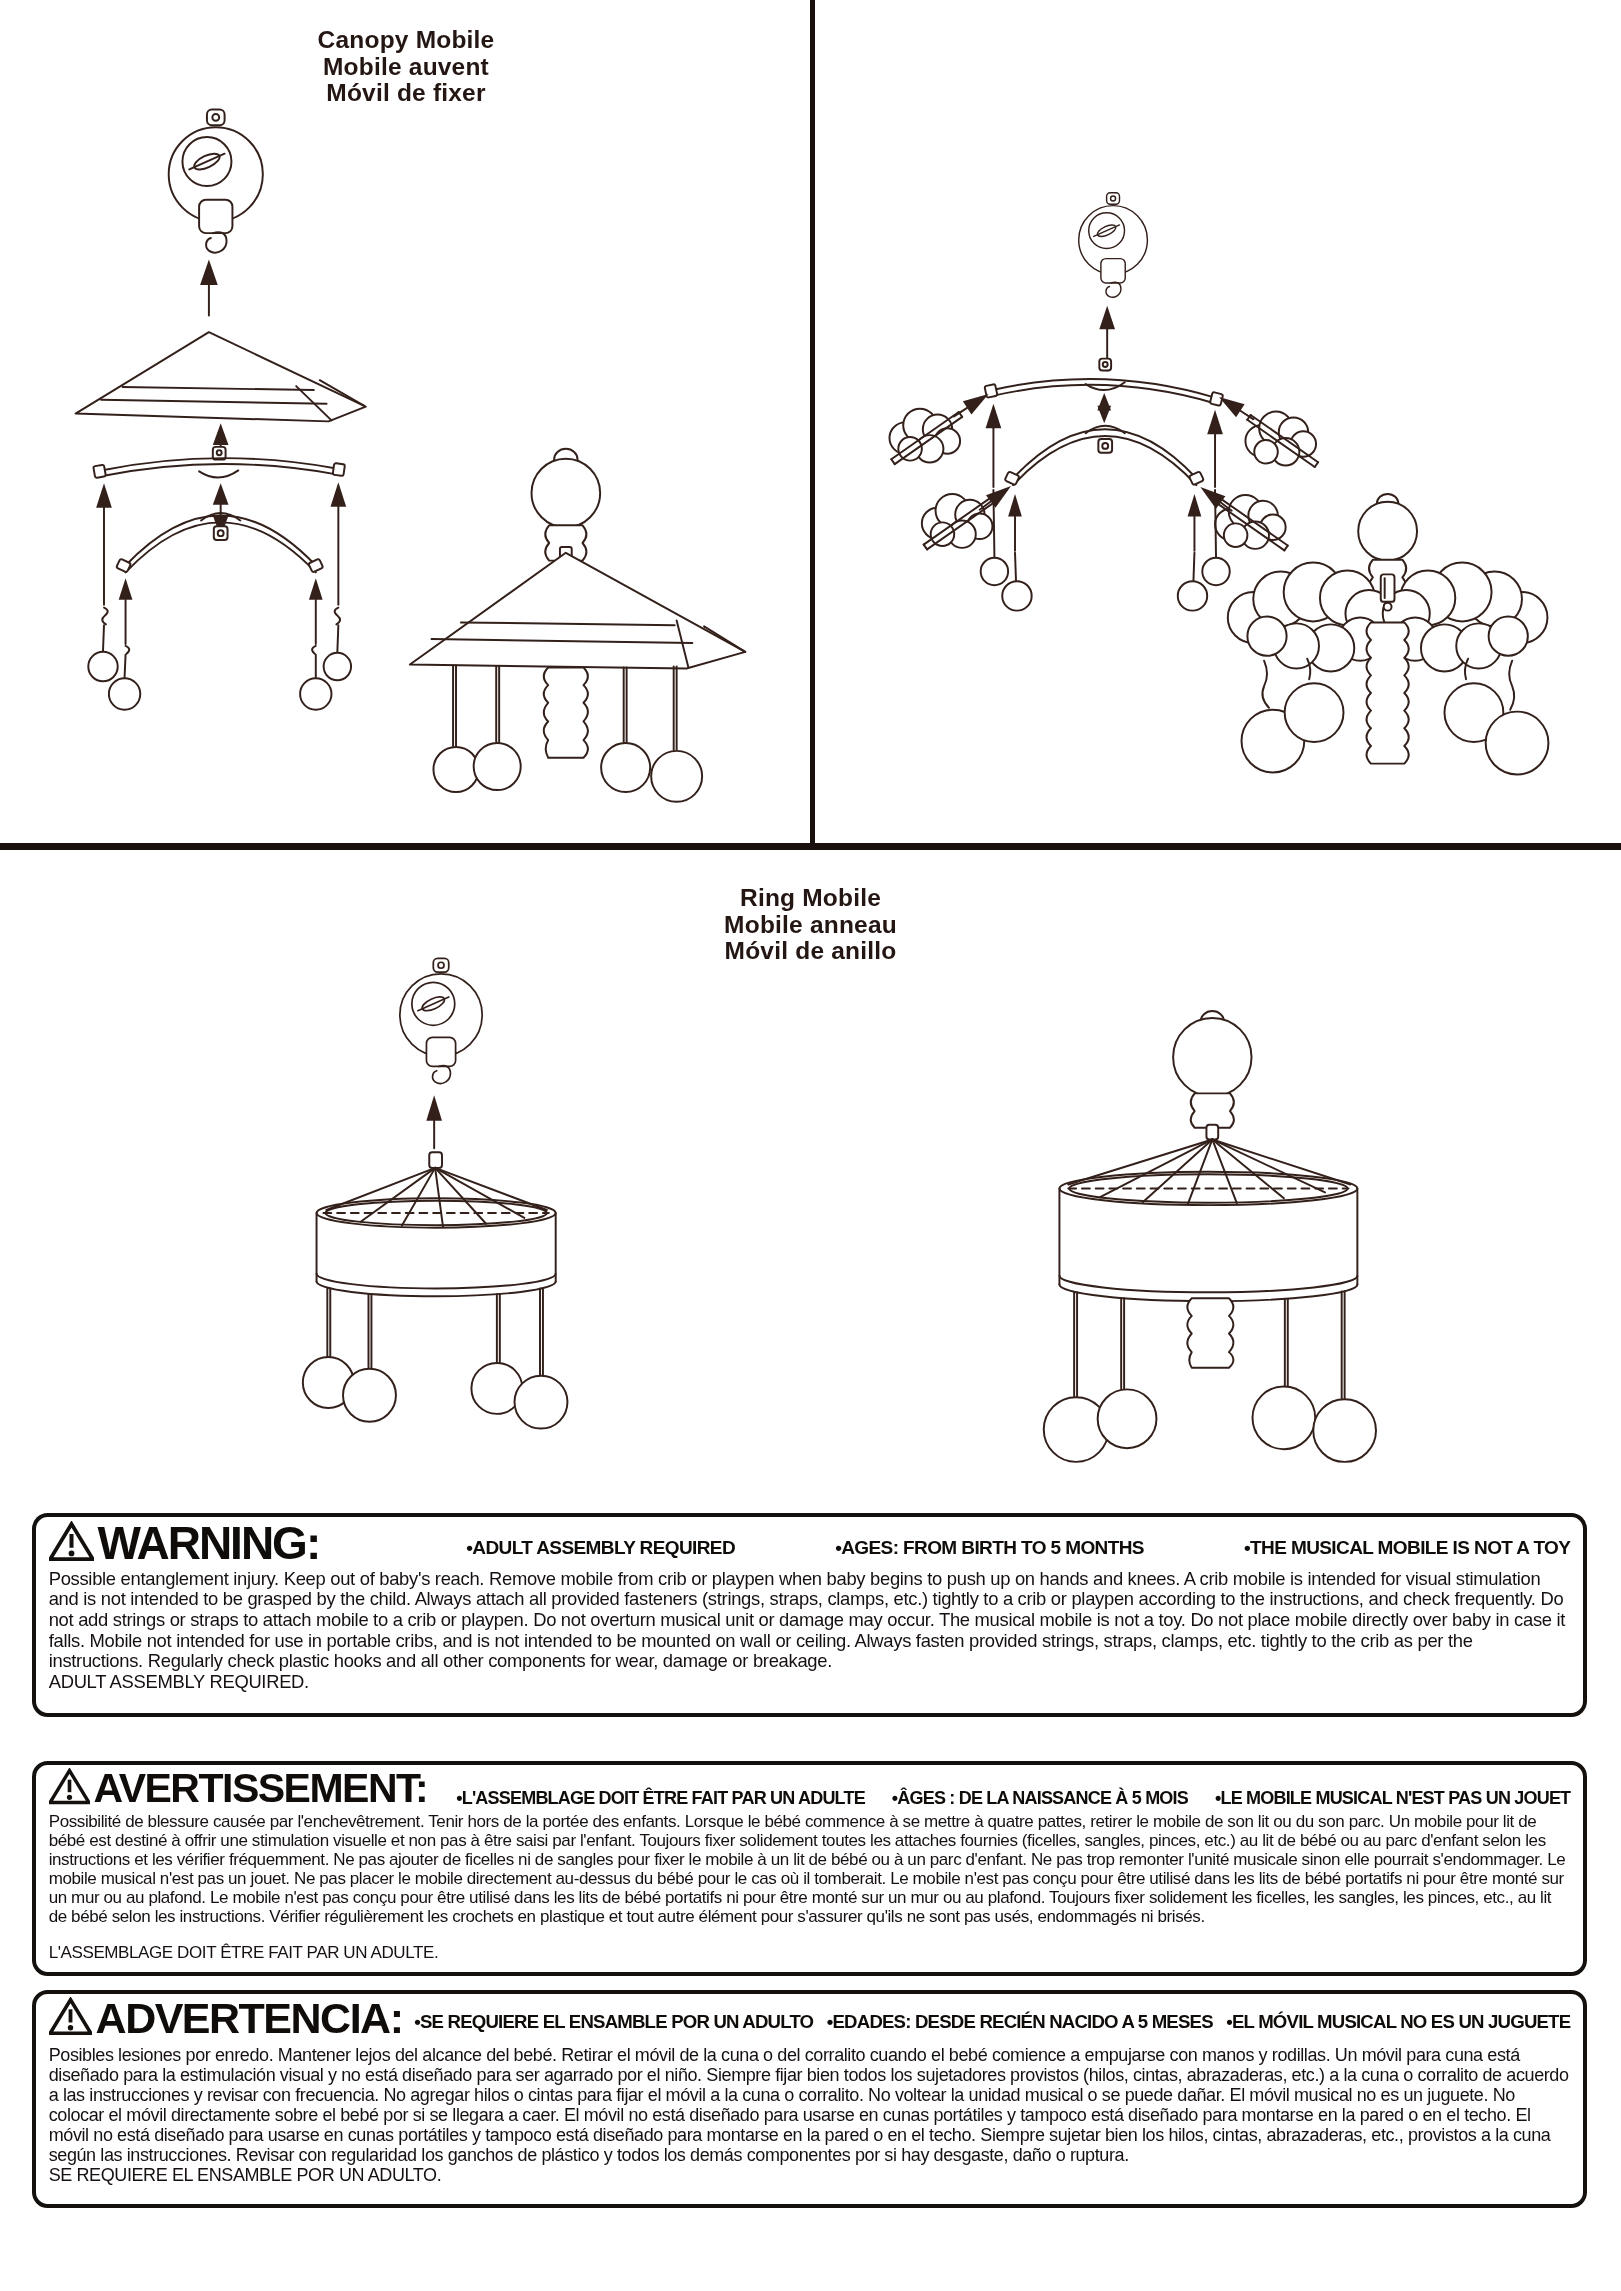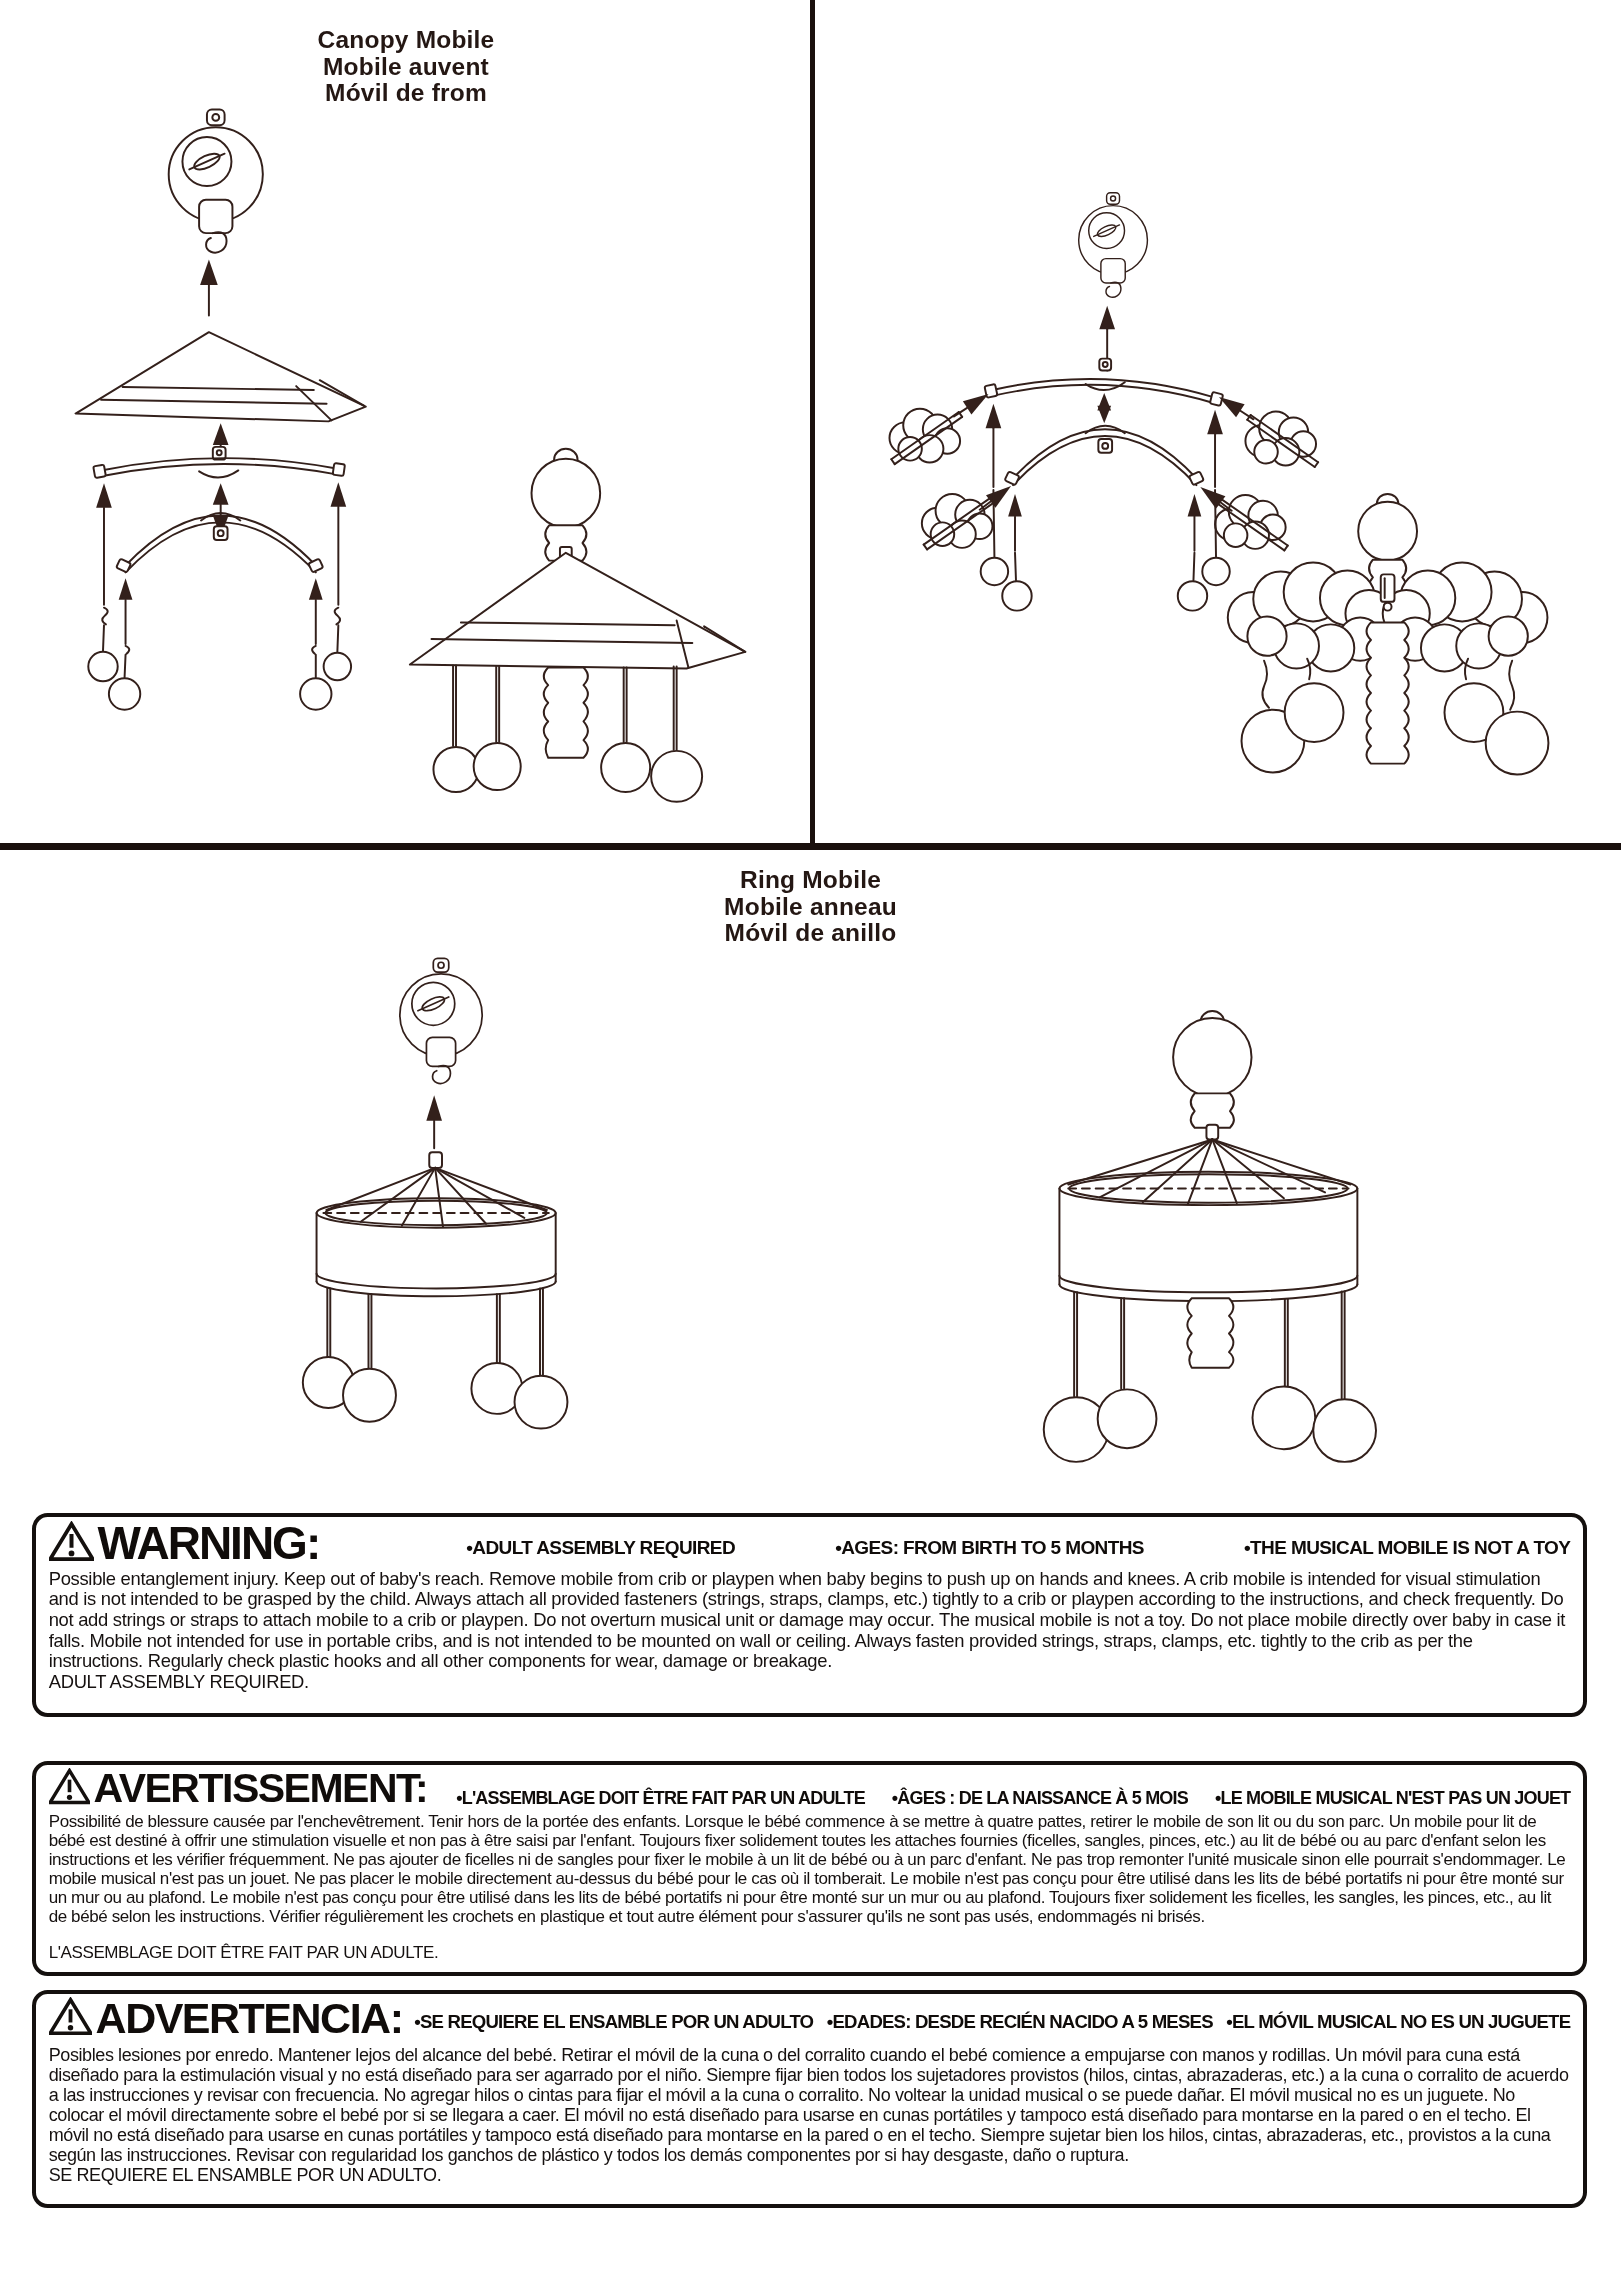--- a/index.html
+++ b/index.html
@@ -36,23 +36,23 @@
 <body>
 
 <div class="page">
 
   <div class="divider-v"></div>
   <div class="divider-h"></div>
 
   <div class="sec-title" style="left:0;top:27.4px;width:812px;">
     <div>Canopy Mobile</div>
     <div>Mobile auvent</div>
-    <div>Móvil de from</div>
+    <div>Móvil de fixer</div>
   </div>
-  <div class="sec-title" style="left:0;top:867px;width:1621px;text-align:center;">
+  <div class="sec-title" style="left:0;top:885px;width:1621px;text-align:center;">
     <div>Ring Mobile</div>
     <div>Mobile anneau</div>
     <div>Móvil de anillo</div>
   </div>
 
   <svg class="art" style="left:0;top:88px;" width="812" height="757" viewBox="0 0 828 772">
     <defs>
       <g id="musicbox">
         <rect x="-9" y="-66" width="18" height="16" rx="5"></rect>
         <circle cx="0" cy="-58" r="3.5"></circle>

